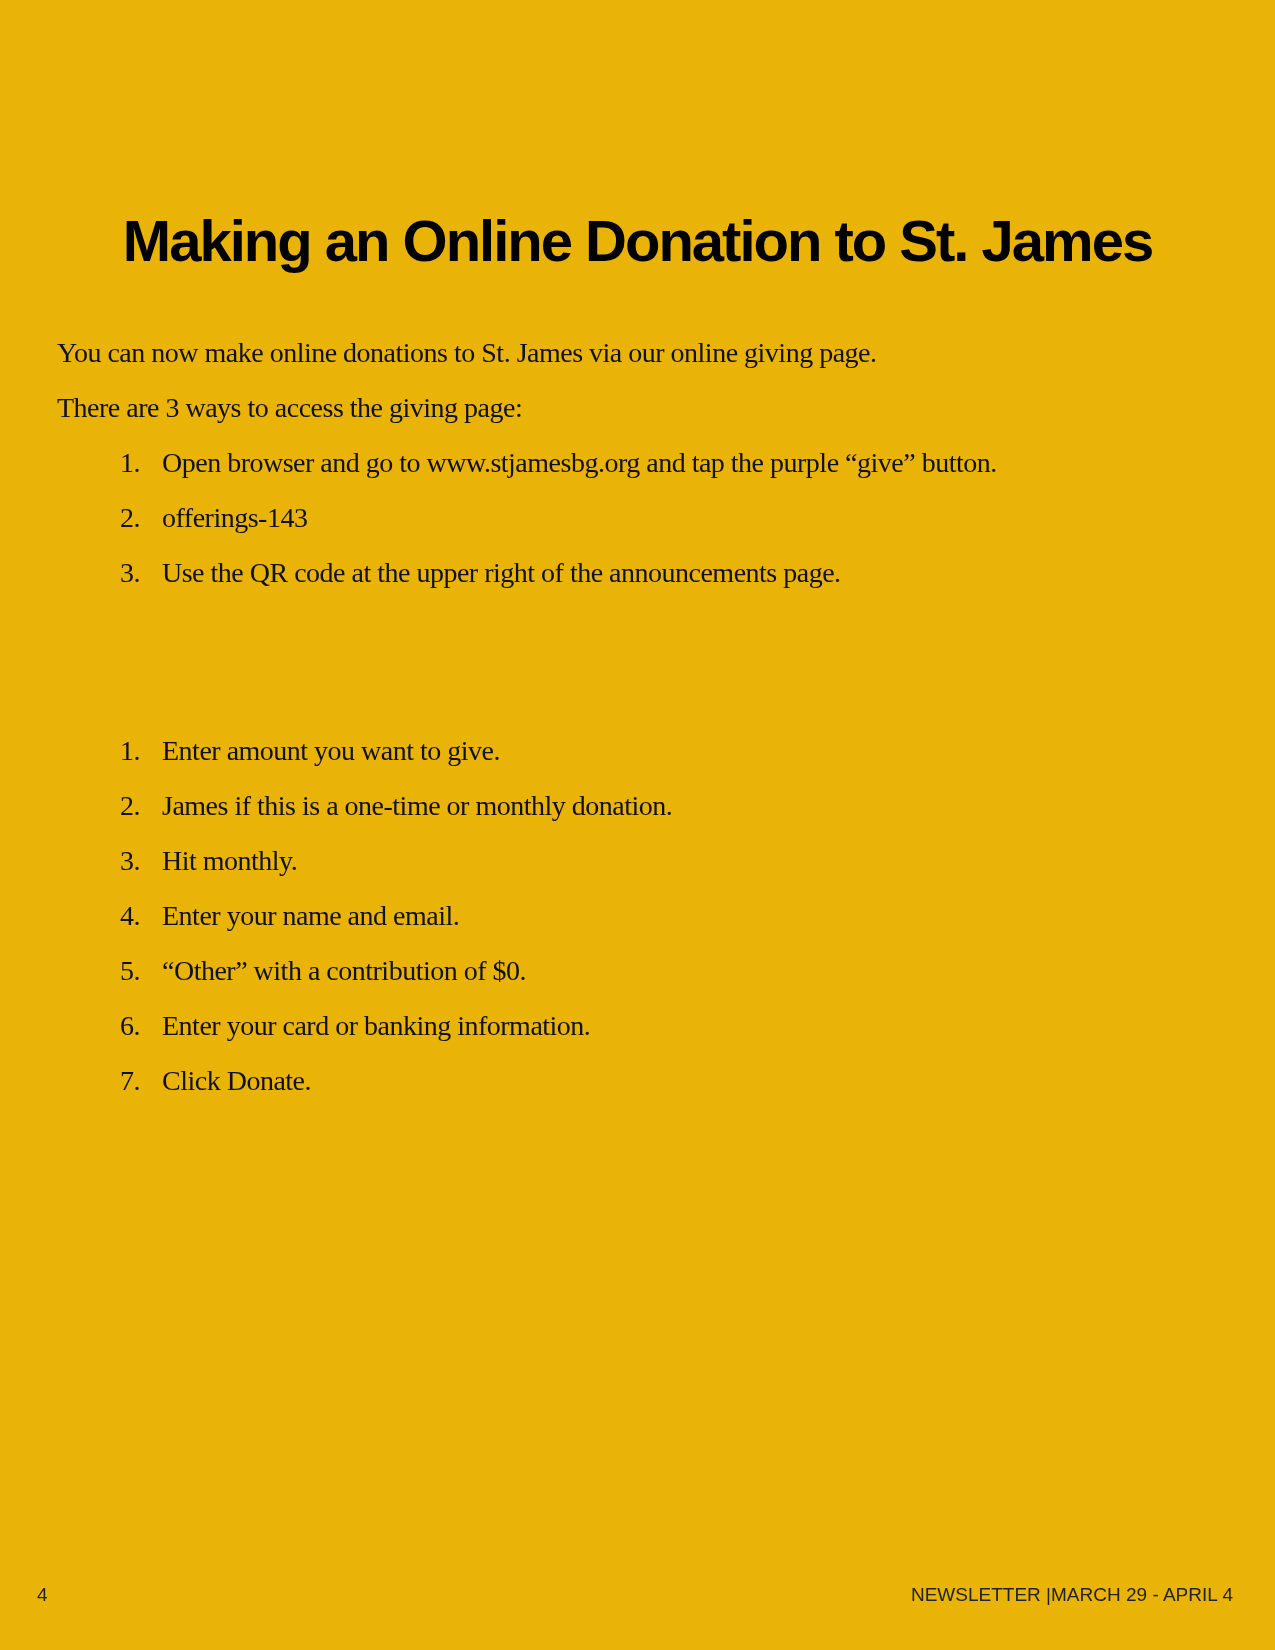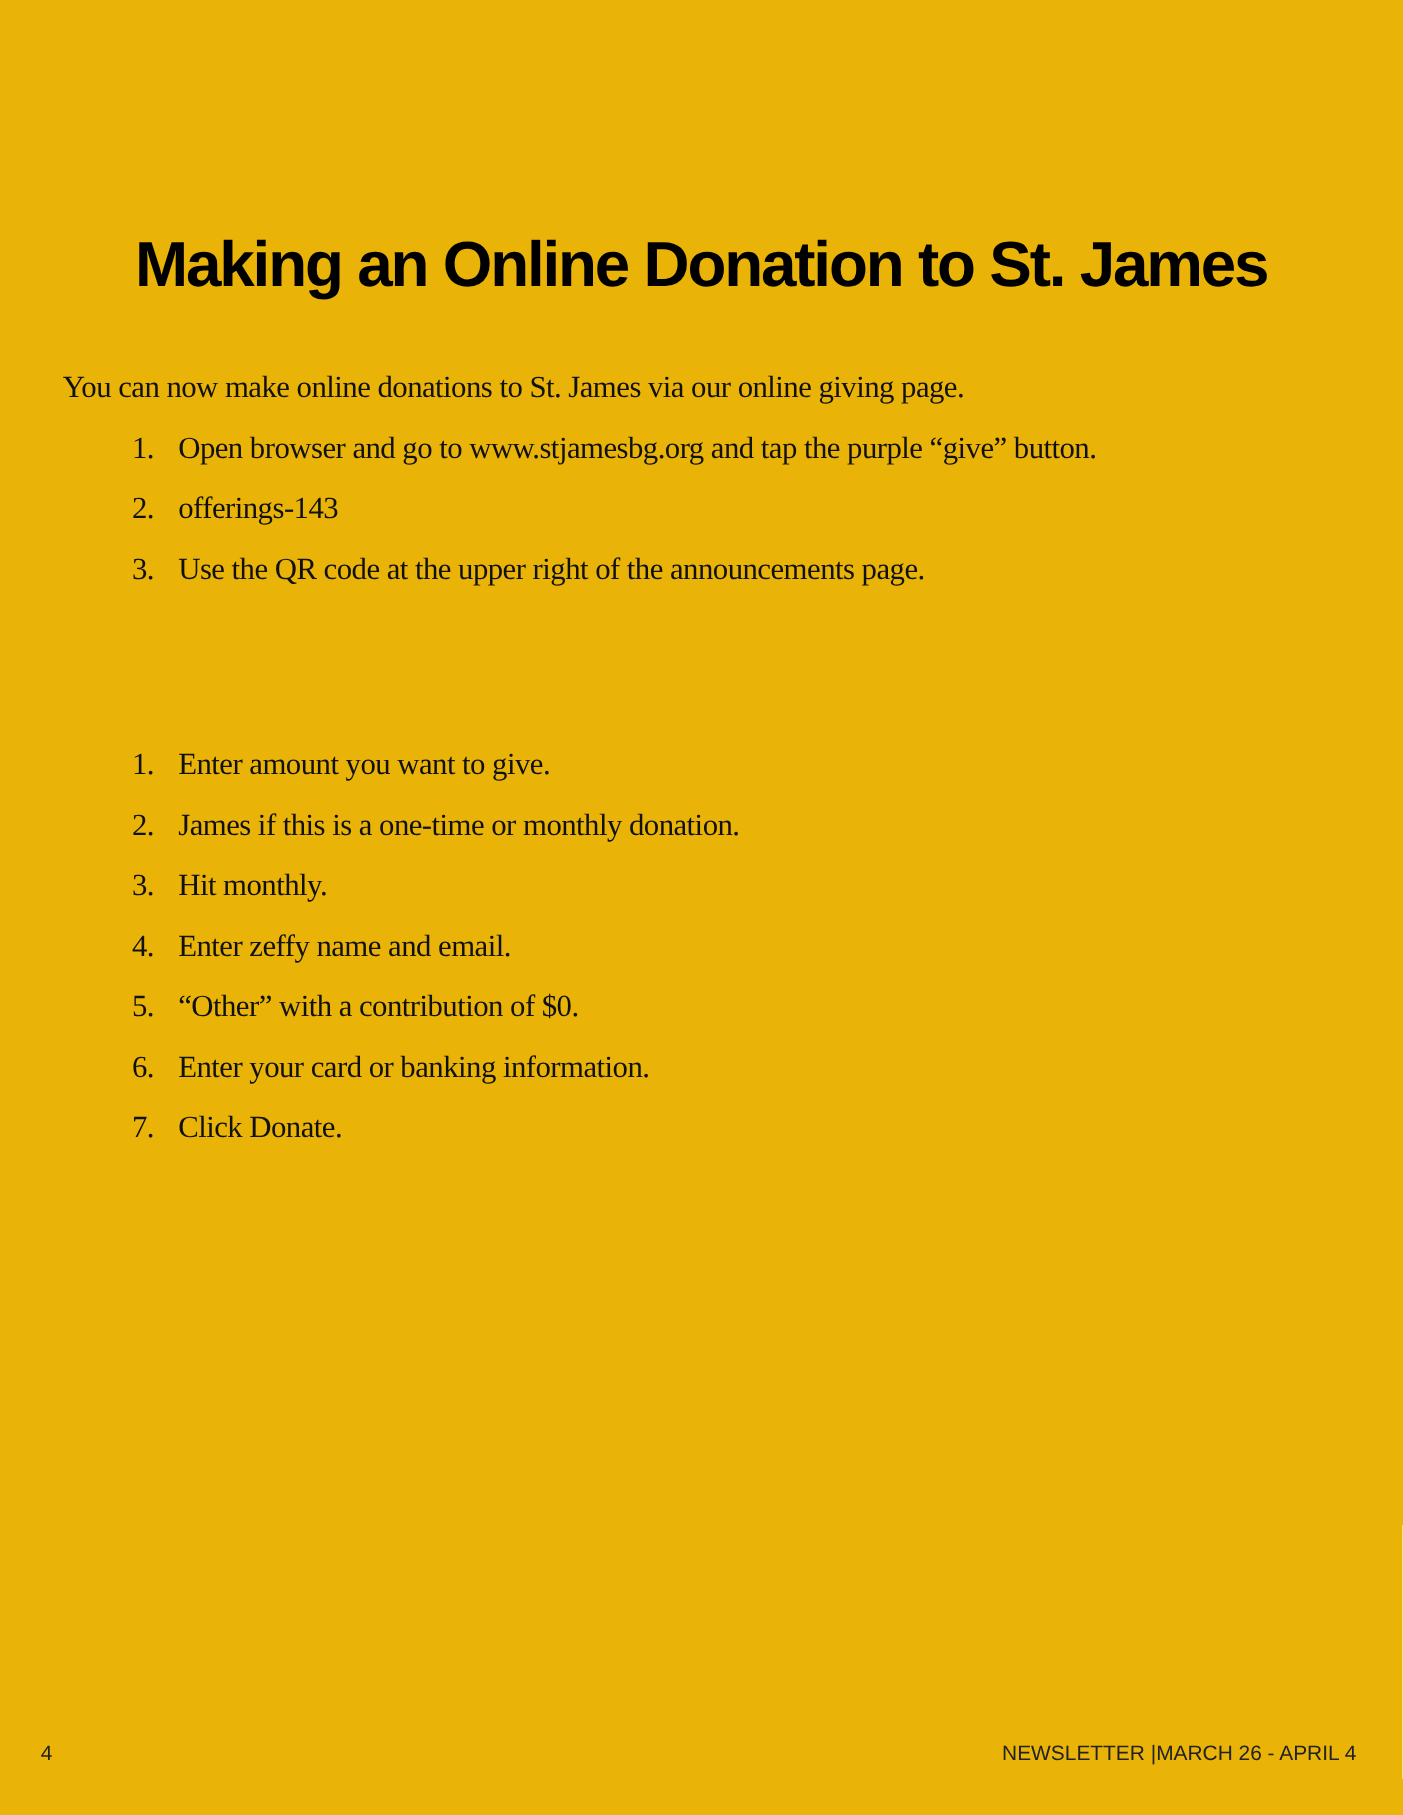--- a/index.html
+++ b/index.html
@@ -90,20 +90,21 @@
 </head>
 <body>
 
 <div class="page">
 
   <div class="doc-title">Making an Online Donation to St. James</div>
 
   <div class="content">
 
     <p class="para">You can now make online donations to St. James via our online giving page.</p>
+    <p class="para">There are 3 ways to access the giving page:</p>
 
     <div class="olist">
       <div class="li">
         <span class="num">1.</span>
         <span class="line">Open browser and go to www.stjamesbg.org and tap the purple “give” button.</span>
       </div>
       <div class="li">
         <span class="num">2.</span>
         <span class="line">offerings-143</span>
       </div>
@@ -122,36 +123,36 @@
       <div class="li">
         <span class="num">2.</span>
         <span class="line">James if this is a one-time or monthly donation.</span>
       </div>
       <div class="li">
         <span class="num">3.</span>
         <span class="line">Hit monthly.</span>
       </div>
       <div class="li">
         <span class="num">4.</span>
-        <span class="line">Enter zeffy name and email.</span>
+        <span class="line">Enter your name and email.</span>
       </div>
       <div class="li">
         <span class="num">5.</span>
         <span class="line">“Other” with a contribution of $0.</span>
       </div>
       <div class="li">
         <span class="num">6.</span>
         <span class="line">Enter your card or banking information.</span>
       </div>
       <div class="li">
         <span class="num">7.</span>
         <span class="line">Click Donate.</span>
       </div>
     </div>
 
   </div>
 
   <div class="footer">
     <span class="page-num">4</span>
-    <span class="newsletter-info">NEWSLETTER |MARCH 26 - APRIL 4</span>
+    <span class="newsletter-info">NEWSLETTER |MARCH 29 - APRIL 4</span>
   </div>
 
 </div>
 
 </body></html>

